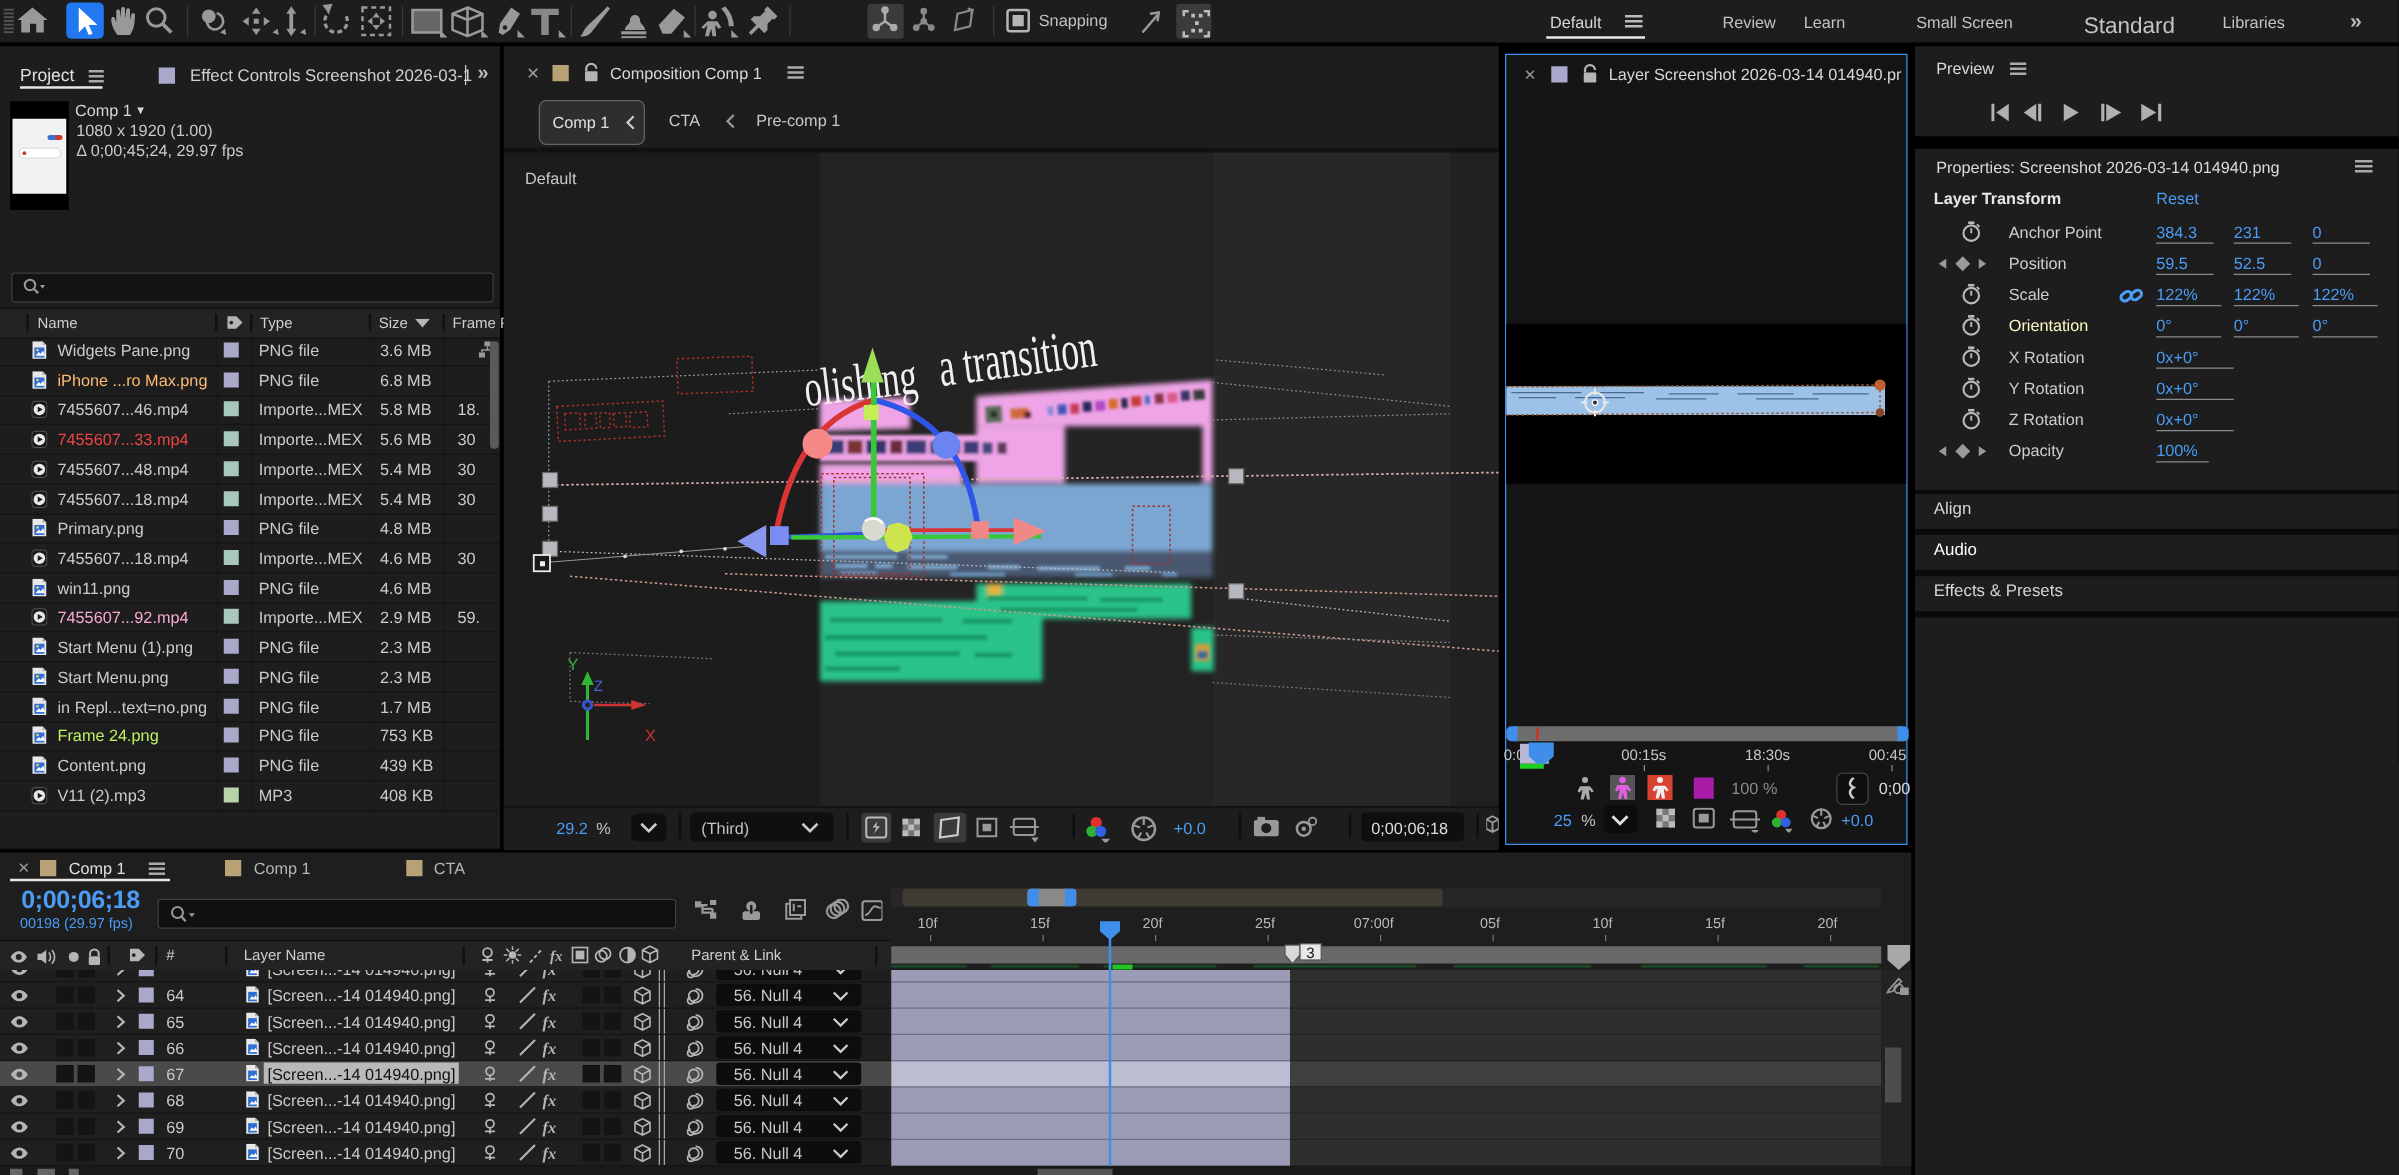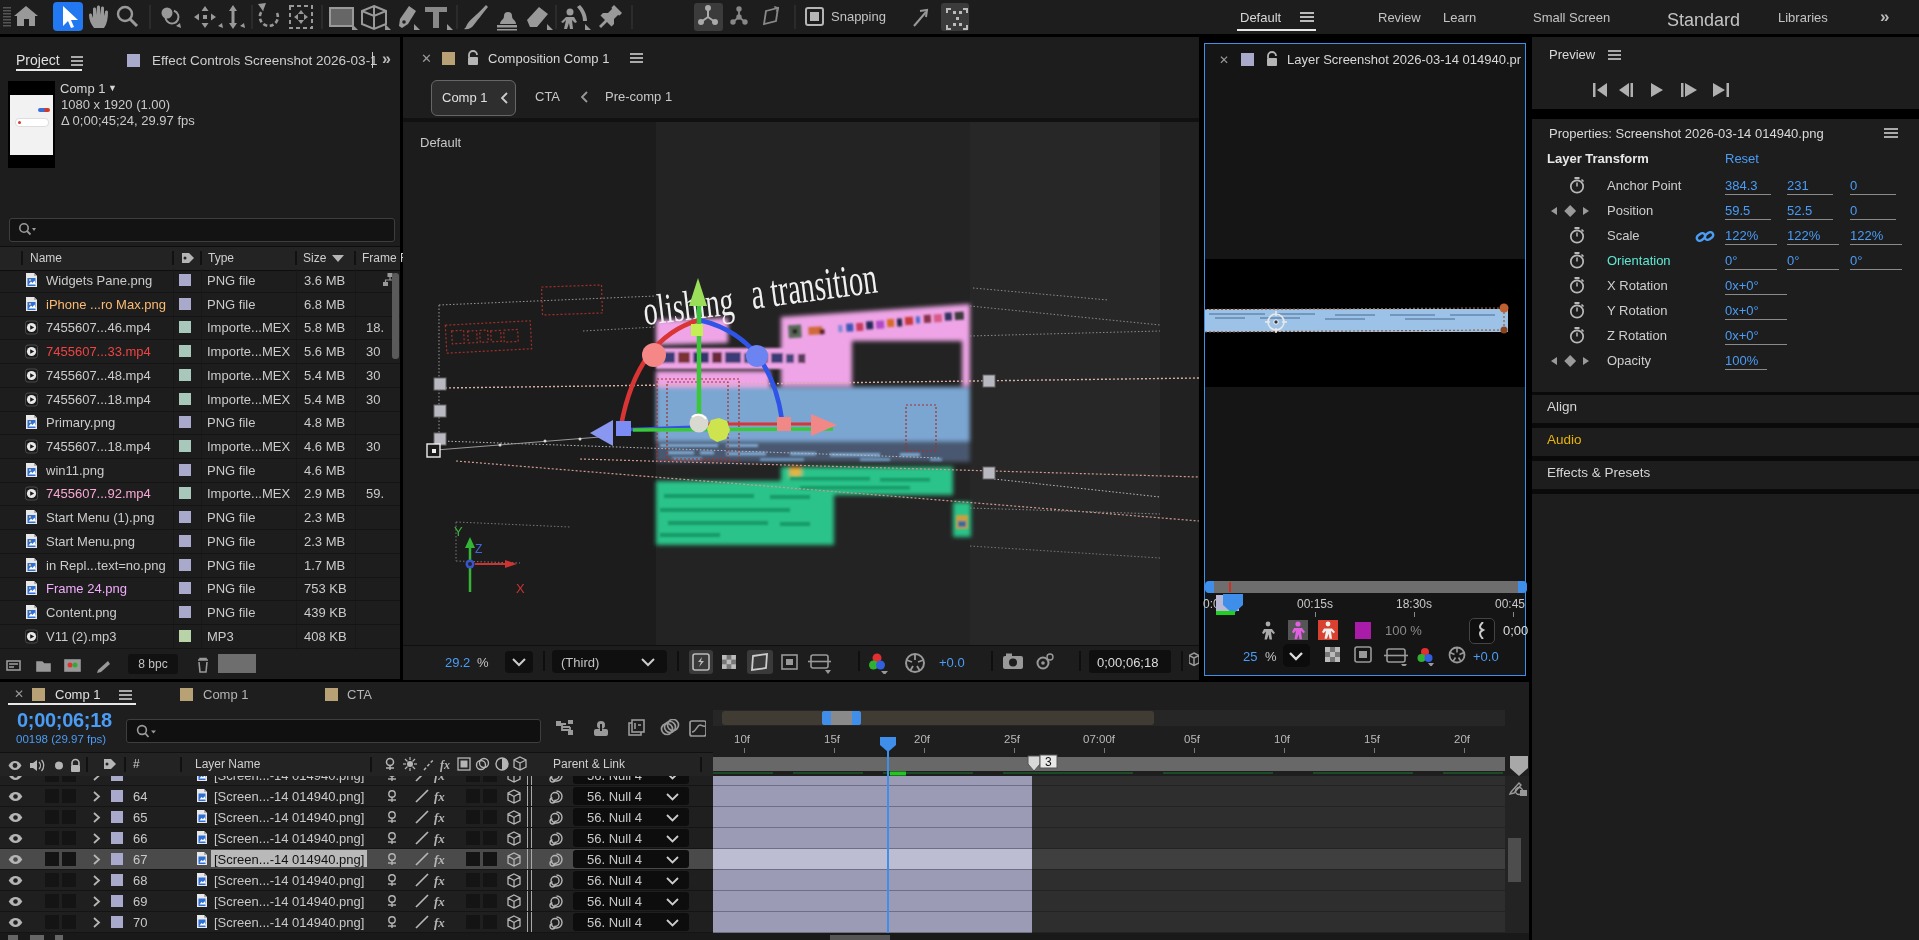--- a/index.html
+++ b/index.html
@@ -356,21 +356,21 @@
  <div class="abs txt" style="left:207px;top:289px;font-size:13px;color:#cbcbcb">PNG file</div>
  <div class="abs txt" style="left:304px;top:289px;font-size:13px;color:#cbcbcb">1.7 MB</div>
  <div class="abs" style="left:0;top:308px;width:400px;height:23px;border-bottom:1px solid #141414"></div>
  <svg class="abs" style="left:25px;top:312px" width="13" height="15">
         <path d="M1 0 h8 l3 3 v11 h-11 Z" fill="#e8e8e8"></path>
         <path d="M9 0 l3 3 h-3 Z" fill="#b0b0b0"></path>
         <rect x="2.5" y="5" width="8" height="8" fill="#2f6fd6"></rect>
         <path d="M3.5 11.5 l2.5-3 1.5 1.5 2-2.5 1.5 4z" fill="#fff"></path>
         <circle cx="5" cy="7" r="1" fill="#ffd24a"></circle>
       </svg>
- <div class="abs txt" style="left:46px;top:312px;font-size:13px;color:#f0abfc">Frame 24.png</div>
+ <div class="abs txt" style="left:46px;top:312px;font-size:13px;color:#bef264">Frame 24.png</div>
  <div class="abs" style="left:179px;top:313px;width:12px;height:12px;background:#a9a9cc"></div>
  <div class="abs txt" style="left:207px;top:312px;font-size:13px;color:#cbcbcb">PNG file</div>
  <div class="abs txt" style="left:304px;top:312px;font-size:13px;color:#cbcbcb">753 KB</div>
  <div class="abs" style="left:0;top:332px;width:400px;height:23px;border-bottom:1px solid #141414"></div>
  <svg class="abs" style="left:25px;top:336px" width="13" height="15">
         <path d="M1 0 h8 l3 3 v11 h-11 Z" fill="#e8e8e8"></path>
         <path d="M9 0 l3 3 h-3 Z" fill="#b0b0b0"></path>
         <rect x="2.5" y="5" width="8" height="8" fill="#2f6fd6"></rect>
         <path d="M3.5 11.5 l2.5-3 1.5 1.5 2-2.5 1.5 4z" fill="#fff"></path>
         <circle cx="5" cy="7" r="1" fill="#ffd24a"></circle>
@@ -386,39 +386,20 @@
         <path d="M5.2 5.2 l4 2.3 -4 2.3 Z" fill="#1a1a1a"></path>
       </svg>
  <div class="abs txt" style="left:46px;top:360px;font-size:13px;color:#cbcbcb">V11 (2).mp3</div>
  <div class="abs" style="left:179px;top:361px;width:12px;height:12px;background:#b9d3a9"></div>
  <div class="abs txt" style="left:207px;top:360px;font-size:13px;color:#cbcbcb">MP3</div>
  <div class="abs txt" style="left:304px;top:360px;font-size:13px;color:#cbcbcb">408 KB</div>
 </div>
 
  <div class="abs" style="left:392px;top:236px;width:7px;height:86px;background:#5a5a5a;border-radius:3px"></div>
 
- <div class="abs" style="left:0;top:613px;width:400px;height:29px;background:#1d1d1d">
-  <svg class="abs" style="left:6px;top:5px" width="120" height="20">
-   <g stroke="#999" stroke-width="1.6" fill="none">
-    <rect x="1" y="6" width="13" height="9"></rect>
-          <line x1="3" y1="9" x2="12" y2="9"></line>
-          <line x1="3" y1="12" x2="8" y2="12"></line>
-    <path d="M31 7 h5 l2 2 h6 v7 h-13 Z" fill="#999"></path>
-    <rect x="59" y="5" width="15" height="11" fill="#999"></rect>
-          <circle cx="64" cy="10" r="2.5" fill="#d33" stroke="none"></circle>
-          <circle cx="69" cy="10" r="2.5" fill="#3a3" stroke="none"></circle>
-    <path d="M92 15 l10 -9 2 3 -9 8 -4 1z" fill="#999" stroke="none"></path>
-   </g>
-  </svg>
-  <div class="abs" style="left:128px;top:4px;width:50px;height:20px;background:#111;border-radius:3px;color:#c3c3c3;font-size:12px;text-align:center;line-height:20px">8 bpc</div>
-  <svg class="abs" style="left:194px;top:5px" width="18" height="18">
-        <path d="M4 5 h10 M6 5 v-1.5 h6 V5 M5 7 l1 10 h6 l1 -10" fill="none" stroke="#999" stroke-width="1.6"></path>
-      </svg>
-  <div class="abs" style="left:218px;top:4px;width:38px;height:19px;background:#6e6e6e"></div>
- </div>
 </div>
 
 <div class="abs" id="comp" style="left:403px;top:37px;width:796px;height:642px;background:#1d1d1d">
  <div class="abs txt" style="left:18px;top:14px;font-size:13px;color:#999">✕</div>
  <div class="abs" style="left:39px;top:15px;width:13px;height:13px;background:#b8a175"></div>
  <svg class="abs" style="left:63px;top:13px" width="14" height="16">
       <path d="M3 7 V5 a4 4 0 0 1 8 0" fill="none" stroke="#b5b5b5" stroke-width="1.8"></path>
       <rect x="2" y="7" width="10" height="8" rx="1" fill="#b5b5b5"></rect>
     </svg>
  <div class="abs txt" style="left:85px;top:14px;font-size:13px;color:#d8d8d8">Composition Comp 1</div>
@@ -880,21 +861,21 @@
  <div class="abs txt blue" style="left:255px;top:52px;font-size:13px">122%</div>
  <div class="abs" style="left:255px;top:68px;width:52px;height:1px;background:#8a8a8a"></div>
  <div class="abs txt blue" style="left:318px;top:52px;font-size:13px">122%</div>
  <div class="abs" style="left:318px;top:68px;width:52px;height:1px;background:#8a8a8a"></div>
  <svg class="abs" style="left:37px;top:76px" width="16" height="17">
         <circle cx="8" cy="9.5" r="6.2" fill="none" stroke="#b9b9b9" stroke-width="1.7"></circle>
         <line x1="8" y1="9.5" x2="8" y2="5.5" stroke="#b9b9b9" stroke-width="1.5"></line>
         <rect x="5.5" y="0" width="5" height="2.2" fill="#b9b9b9"></rect>
         <line x1="12.5" y1="2.5" x2="14.5" y2="4.5" stroke="#b9b9b9" stroke-width="1.6"></line>
       </svg>
- <div class="abs txt" style="left:75px;top:77px;font-size:13px;color:#5eead4">Orientation</div>
+ <div class="abs txt" style="left:75px;top:77px;font-size:13px;color:#fef9c3">Orientation</div>
  <div class="abs txt blue" style="left:193px;top:77px;font-size:13px">0°</div>
  <div class="abs" style="left:193px;top:93px;width:52px;height:1px;background:#8a8a8a"></div>
  <div class="abs txt blue" style="left:255px;top:77px;font-size:13px">0°</div>
  <div class="abs" style="left:255px;top:93px;width:52px;height:1px;background:#8a8a8a"></div>
  <div class="abs txt blue" style="left:318px;top:77px;font-size:13px">0°</div>
  <div class="abs" style="left:318px;top:93px;width:52px;height:1px;background:#8a8a8a"></div>
  <svg class="abs" style="left:37px;top:101px" width="16" height="17">
         <circle cx="8" cy="9.5" r="6.2" fill="none" stroke="#b9b9b9" stroke-width="1.7"></circle>
         <line x1="8" y1="9.5" x2="8" y2="5.5" stroke="#b9b9b9" stroke-width="1.5"></line>
         <rect x="5.5" y="0" width="5" height="2.2" fill="#b9b9b9"></rect>
@@ -926,21 +907,21 @@
         <rect x="15" y="2.8" width="8.4" height="8.4" fill="#9a9a9a" transform="rotate(45 19.2 7)"></rect>
         <polygon points="38,7 32,3 32,11" fill="#9a9a9a"></polygon>
       </svg>
  <div class="abs txt" style="left:75px;top:177px;font-size:13px;color:#cecece">Opacity</div>
  <div class="abs txt blue" style="left:193px;top:177px;font-size:13px">100%</div>
  <div class="abs" style="left:193px;top:193px;width:42px;height:1px;background:#8a8a8a"></div>
 </div>
  <div class="abs" style="left:0;top:355px;width:387px;height:3px;background:#0a0a0a"></div>
  <div class="abs txt" style="left:15px;top:362px;font-size:13.5px;color:#d5d5d5">Align</div>
  <div class="abs" style="left:0;top:386px;width:387px;height:5px;background:#0a0a0a"></div>
- <div class="abs txt" style="left:15px;top:395px;font-size:13.5px;color:#eab308">Audio</div>
+ <div class="abs txt" style="left:15px;top:395px;font-size:13.5px;color:#ffffff">Audio</div>
  <div class="abs" style="left:0;top:419px;width:387px;height:5px;background:#0a0a0a"></div>
  <div class="abs txt" style="left:15px;top:428px;font-size:13.5px;color:#d5d5d5">Effects &amp; Presets</div>
  <div class="abs" style="left:0;top:452px;width:387px;height:5px;background:#0a0a0a"></div>
 </div>
 
 <div class="abs" id="timeline" style="left:0;top:682px;width:1529px;height:258px;background:#1e1e1e">
 
  <div class="abs txt" style="left:14px;top:5px;font-size:12px;color:#999">✕</div>
  <div class="abs" style="left:32px;top:6px;width:13px;height:13px;background:#b8a175"></div>
  <div class="abs txt" style="left:55px;top:5px;font-size:13px;color:#e0e0e0">Comp 1</div>

